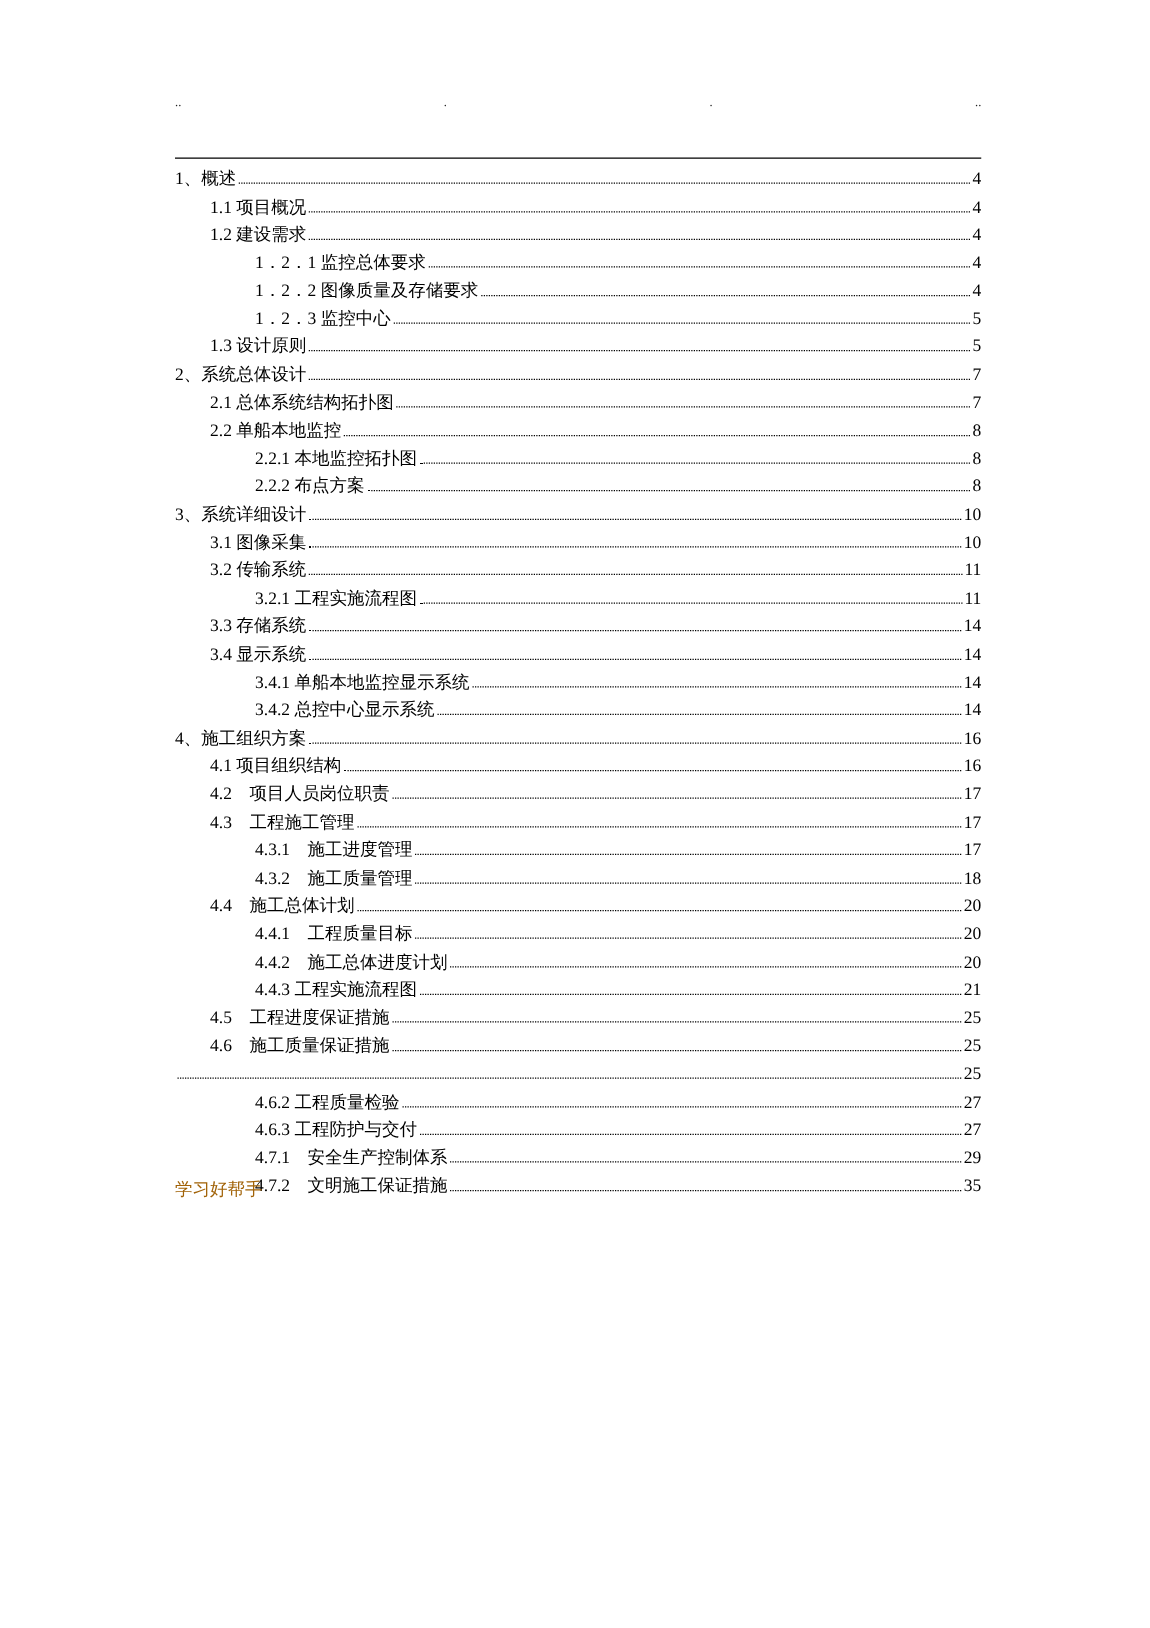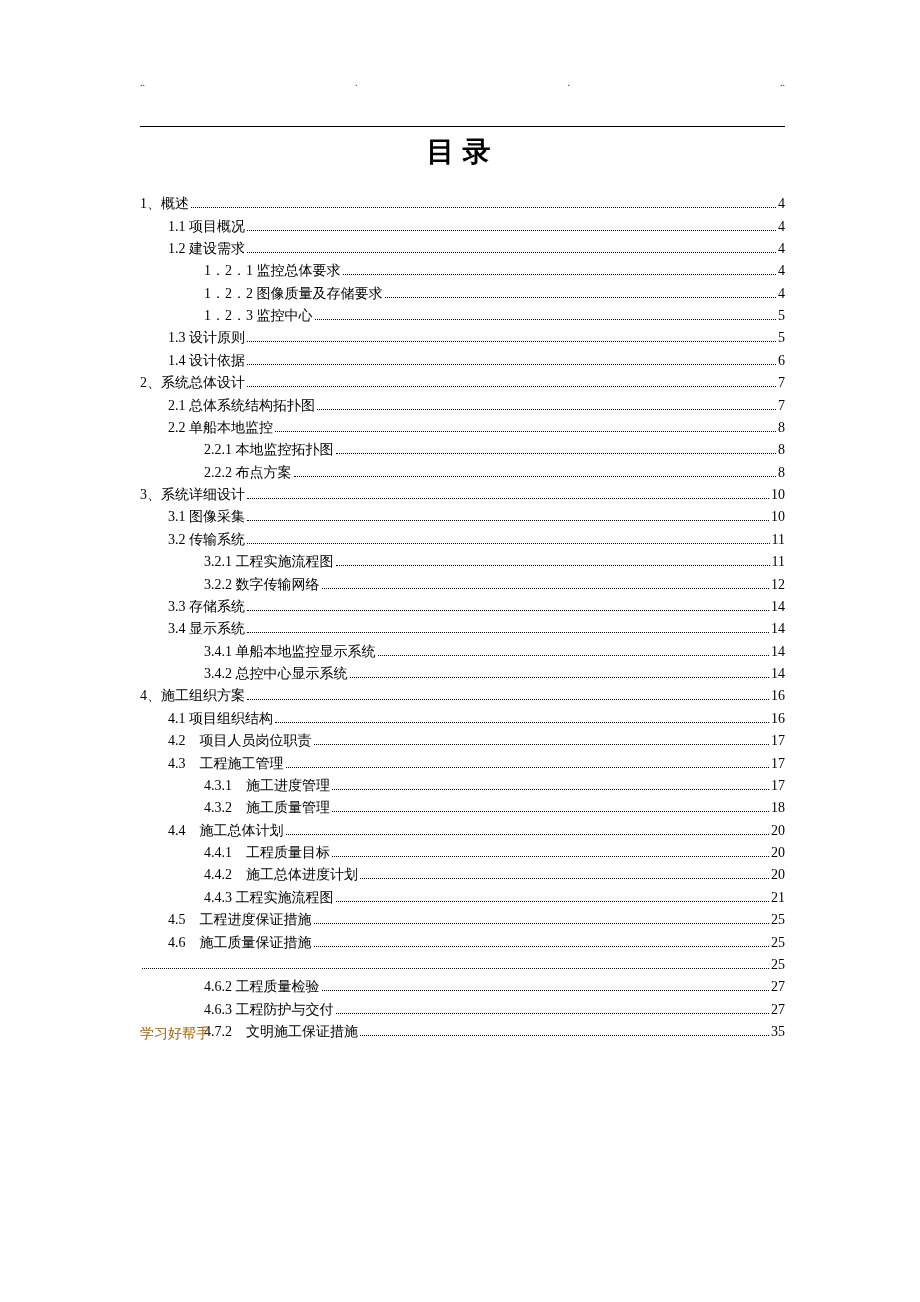--- a/index.html
+++ b/index.html
@@ -80,21 +80,20 @@
 <div class="page">
 
   <div class="header-dots">
     <span>..</span>
     <span>.</span>
     <span>.</span>
     <span>..</span>
   </div>
   <div class="header-rule"></div>
 
-  <h1 class="title">目录</h1>
 
   <div class="toc" id="toc">
       <div class="toc-row">
         <span class="toc-label lvl-0">1、概述</span>
         <span class="toc-leader"></span>
         <span class="toc-page">4</span>
       </div>
       <div class="toc-row">
         <span class="toc-label lvl-1">1.1 项目概况</span>
         <span class="toc-leader"></span>
@@ -119,25 +118,20 @@
         <span class="toc-label lvl-2">1．2．3 监控中心</span>
         <span class="toc-leader"></span>
         <span class="toc-page">5</span>
       </div>
       <div class="toc-row">
         <span class="toc-label lvl-1">1.3 设计原则</span>
         <span class="toc-leader"></span>
         <span class="toc-page">5</span>
       </div>
       <div class="toc-row">
-        <span class="toc-label lvl-1">1.4 设计依据</span>
-        <span class="toc-leader"></span>
-        <span class="toc-page">6</span>
-      </div>
-      <div class="toc-row">
         <span class="toc-label lvl-0">2、系统总体设计</span>
         <span class="toc-leader"></span>
         <span class="toc-page">7</span>
       </div>
       <div class="toc-row">
         <span class="toc-label lvl-1">2.1 总体系统结构拓扑图</span>
         <span class="toc-leader"></span>
         <span class="toc-page">7</span>
       </div>
       <div class="toc-row">
@@ -169,25 +163,20 @@
         <span class="toc-label lvl-1">3.2 传输系统</span>
         <span class="toc-leader"></span>
         <span class="toc-page">11</span>
       </div>
       <div class="toc-row">
         <span class="toc-label lvl-2">3.2.1 工程实施流程图</span>
         <span class="toc-leader"></span>
         <span class="toc-page">11</span>
       </div>
       <div class="toc-row">
-        <span class="toc-label lvl-2">3.2.2  数字传输网络</span>
-        <span class="toc-leader"></span>
-        <span class="toc-page">12</span>
-      </div>
-      <div class="toc-row">
         <span class="toc-label lvl-1">3.3 存储系统</span>
         <span class="toc-leader"></span>
         <span class="toc-page">14</span>
       </div>
       <div class="toc-row">
         <span class="toc-label lvl-1">3.4 显示系统</span>
         <span class="toc-leader"></span>
         <span class="toc-page">14</span>
       </div>
       <div class="toc-row">
@@ -266,20 +255,25 @@
       </div>
       <div class="toc-row">
         <span class="toc-label lvl-2">4.6.2 工程质量检验</span>
         <span class="toc-leader"></span>
         <span class="toc-page">27</span>
       </div>
       <div class="toc-row">
         <span class="toc-label lvl-2">4.6.3 工程防护与交付</span>
         <span class="toc-leader"></span>
         <span class="toc-page">27</span>
+      </div>
+      <div class="toc-row">
+        <span class="toc-label lvl-2">4.7.1　安全生产控制体系</span>
+        <span class="toc-leader"></span>
+        <span class="toc-page">29</span>
       </div>
       <div class="toc-row">
         <span class="toc-label lvl-2">4.7.2　文明施工保证措施</span>
         <span class="toc-leader"></span>
         <span class="toc-page">35</span>
       </div>
     </div>
 
   <div class="footer">学习好帮手</div>
 </div>

